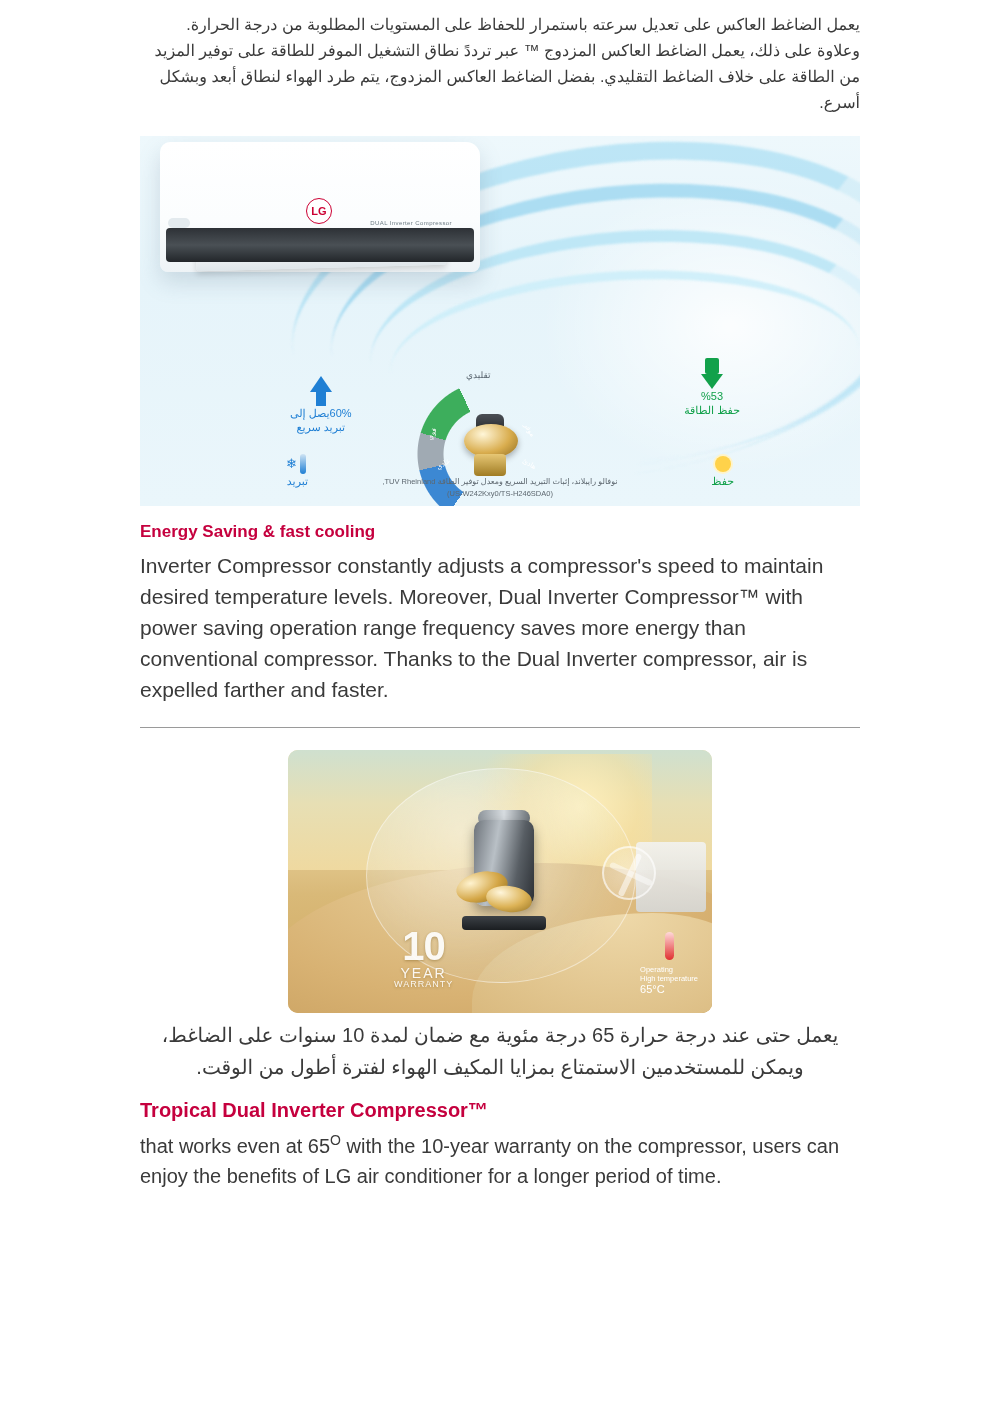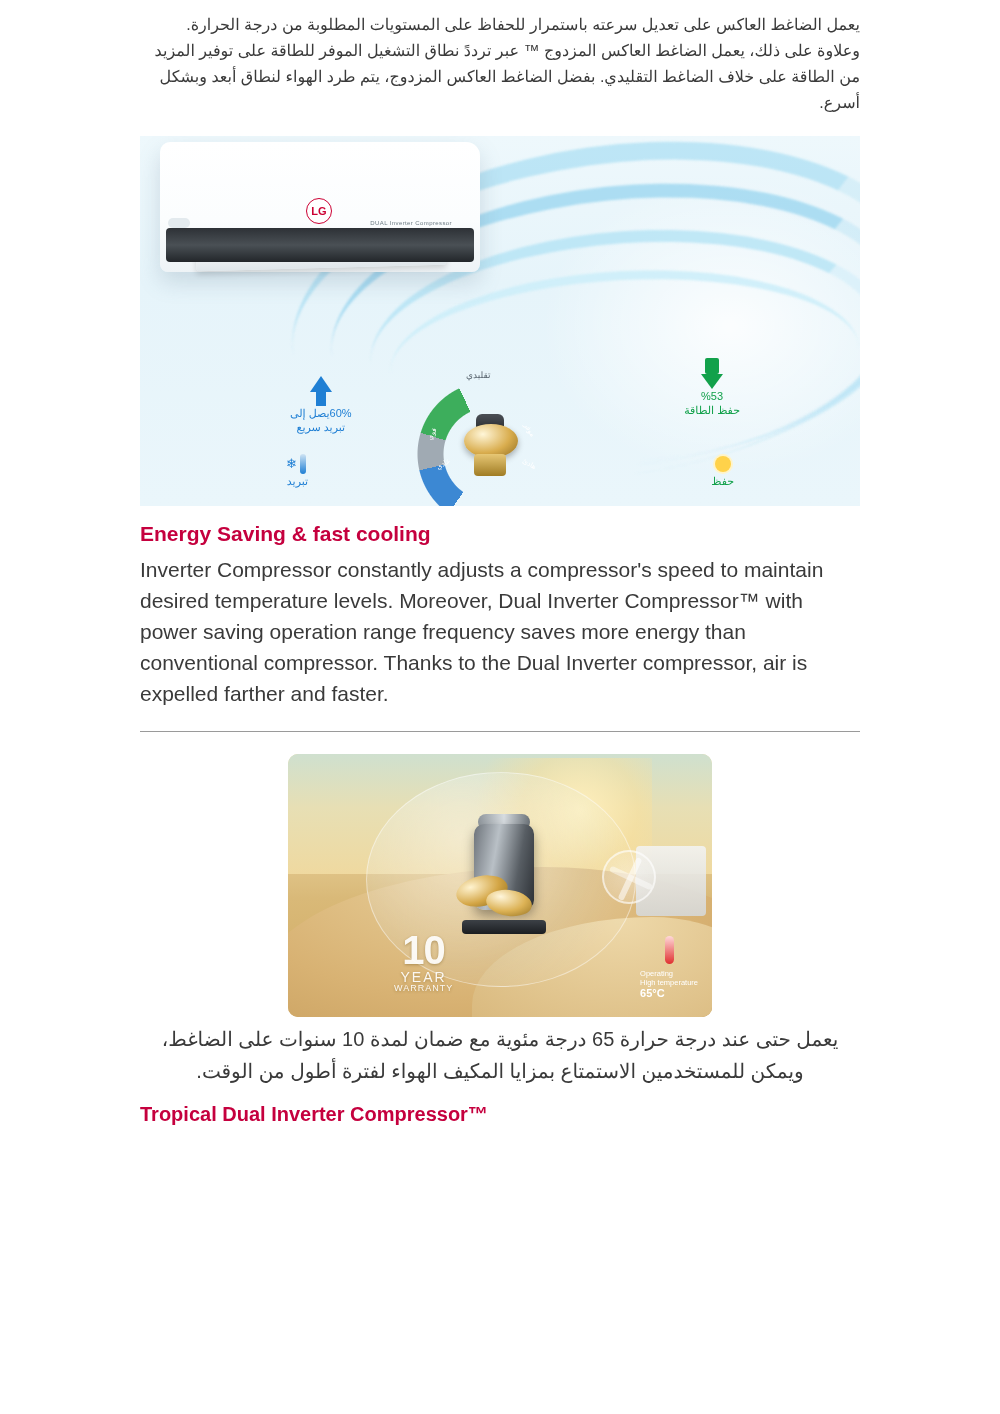--- a/index.html
+++ b/index.html
@@ -189,21 +189,21 @@
     box-shadow:0 0 0 2px #fff4c9;
   }
   .cert {
     position:absolute; left:0; right:0; bottom:6px;
     text-align:center; font-size:8px; color:#5d676f; direction:rtl; line-height:1.5;
   }
   .cert .en { direction:ltr; font-size:7.5px; }
 
   
   .en-head {
-    color:#c5003e; font-weight:bold; font-size:21px;
+    color:#c5003e; font-weight:bold; font-size:17px;
     margin-top:16px;
   }
   .en-body {
     font-size:21px; line-height:1.48; color:#3a3a3a; margin-top:8px;
   }
   .divider { height:1px; background:#9a9a9a; margin:22px 0 0 0; }
 
   
   .img2 {
     position:relative; width:424px; height:263px; margin:22px auto 0 auto;
@@ -291,21 +291,21 @@
   .ten-year .w { font-size:9px; letter-spacing:1px; }
   .temp-badge {
     position:absolute; right:14px; bottom:16px;
     display:flex; align-items:center; gap:5px;
     color:#fff; font-size:7.5px; line-height:1.25;flex-direction:column;
   }
   .temp-thermo {
     width:9px;height:28px;border-radius:5px;
     background:linear-gradient(180deg,#ffd9d9,#e03030);
   }
-  .temp-badge .big { font-size:11px; font-weight:bold; }
+  .temp-badge .big { font-size:11px; font-weight:normal; }
 
   
   .ar-head2 {
     direction:rtl; text-align:center; color:#c5003e;
     font-weight:bold; font-size:21px; margin-top:18px;
   }
   .ar-body2 {
     direction:rtl; text-align:center; font-size:20px;
     line-height:1.6; color:#3a3a3a; margin-top:6px;
   }
@@ -364,20 +364,25 @@
         <div class="arrow-down-stem"></div>
         <div class="arrow-down"></div>
         <div class="c-green">%53</div>
         <div class="c-green">حفظ الطاقة</div>
       </div>
       <div class="callout-save">
         <div class="sun"></div>
         <div class="c-green">حفظ</div>
       </div>
 
+      <div class="cert">
+        <div><span>نوفالو رايبلاند، إثبات التبريد السريع ومعدل توفير الطاقة</span>
+          <span class="en">TUV Rheinland,</span></div>
+        <div class="en">(US-W242Kxy0/TS-H246SDA0)</div>
+      </div>
     </div>
   </div>
 
   <div class="en-head">Energy Saving &amp; fast cooling</div>
   <div class="en-body">Inverter Compressor constantly adjusts a compressor's speed to maintain desired temperature levels. Moreover, Dual Inverter Compressor™ with power saving operation range frequency saves more energy than conventional compressor. Thanks to the Dual Inverter compressor, air is expelled farther and faster.</div>
 
   <div class="divider"></div>
 
   <div class="img2">
     <div class="sky"></div>
@@ -405,14 +410,15 @@
         <div>Operating</div>
         <div>High temperature</div>
         <div class="big">65°C</div>
       </div>
     </div>
   </div>
 
   <div class="ar-body2">يعمل حتى عند درجة حرارة 65 درجة مئوية مع ضمان لمدة 10 سنوات على الضاغط، ويمكن للمستخدمين الاستمتاع بمزايا المكيف الهواء لفترة أطول من الوقت.</div>
 
   <div class="en-head2">Tropical Dual Inverter Compressor™</div>
+  <div class="en-body2"><span>that works even at 65</span><sup>O</sup><span> with the 10-year warranty on the compressor, users can enjoy the benefits of LG air conditioner for a longer period of time.</span></div>
 
 </div>
 
 </body></html>

